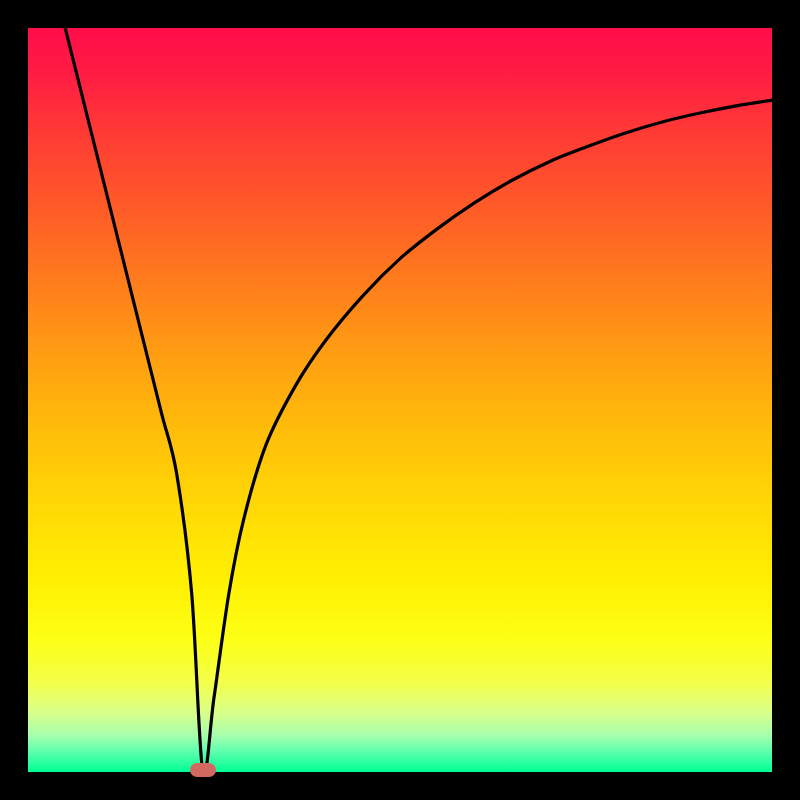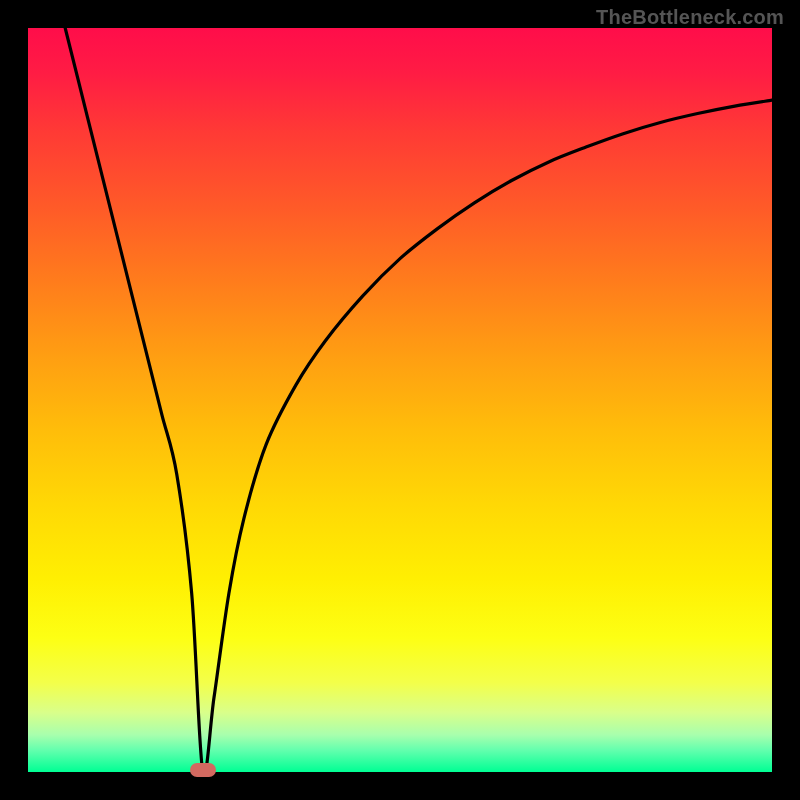--- a/index.html
+++ b/index.html
@@ -71,14 +71,13 @@
 </head>
 <body>
 
 <div class="frame">
   <div class="plot">
     <svg class="curve" viewBox="0 0 744 744" preserveAspectRatio="none">
       <path fill="none" stroke="#000" stroke-width="3.2" stroke-linejoin="round" stroke-linecap="round" d="M 37.20 0.00 C 40.92 14.88, 53.32 64.48, 59.52 89.28 C 65.72 114.08, 69.44 128.96, 74.40 148.80 C 79.36 168.64, 84.32 188.48, 89.28 208.32 C 94.24 228.16, 99.20 248.00, 104.16 267.84 C 109.12 287.68, 114.08 307.52, 119.04 327.36 C 124.00 347.20, 128.96 367.04, 133.92 386.88 C 138.88 406.72, 143.84 416.64, 148.80 446.40 C 153.76 476.16, 159.34 515.84, 163.68 565.44 C 168.02 615.04, 171.12 726.64, 174.84 744.00 C 178.56 761.36, 181.66 699.36, 186.00 669.60 C 190.34 639.84, 195.92 595.20, 200.88 565.44 C 205.84 535.68, 209.56 515.84, 215.76 491.04 C 221.96 466.24, 229.40 438.96, 238.08 416.64 C 246.76 394.32, 257.92 374.48, 267.84 357.12 C 277.76 339.76, 286.44 327.36, 297.60 312.48 C 308.76 297.60, 322.40 281.48, 334.80 267.84 C 347.20 254.20, 359.60 241.80, 372.00 230.64 C 384.40 219.48, 396.80 210.18, 409.20 200.88 C 421.60 191.58, 434.00 182.90, 446.40 174.84 C 458.80 166.78, 471.20 159.34, 483.60 152.52 C 496.00 145.70, 508.40 139.50, 520.80 133.92 C 533.20 128.34, 545.60 123.75, 558.00 119.04 C 570.40 114.33, 582.80 109.74, 595.20 105.65 C 607.60 101.56, 620.00 97.84, 632.40 94.49 C 644.80 91.14, 657.20 88.29, 669.60 85.56 C 682.00 82.83, 694.40 80.35, 706.80 78.12 C 719.20 75.89, 737.80 73.16, 744.00 72.17"></path>
     </svg>
     <div class="marker" style="left: 161.84px; top: 735px;"></div>
   </div>
-  <div class="watermark">TheBottleneck.com</div>
 </div>
 
 </body></html>

